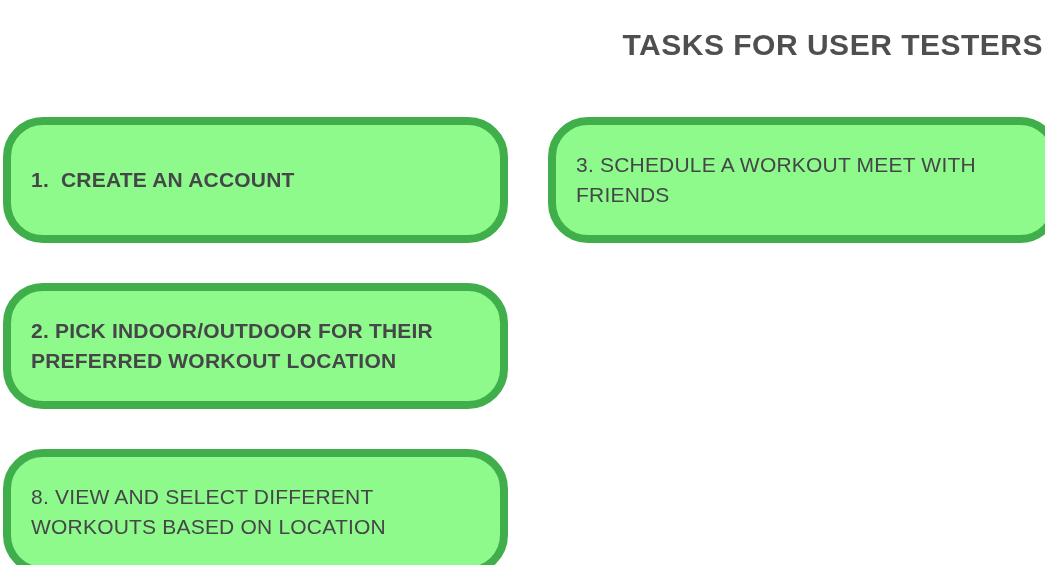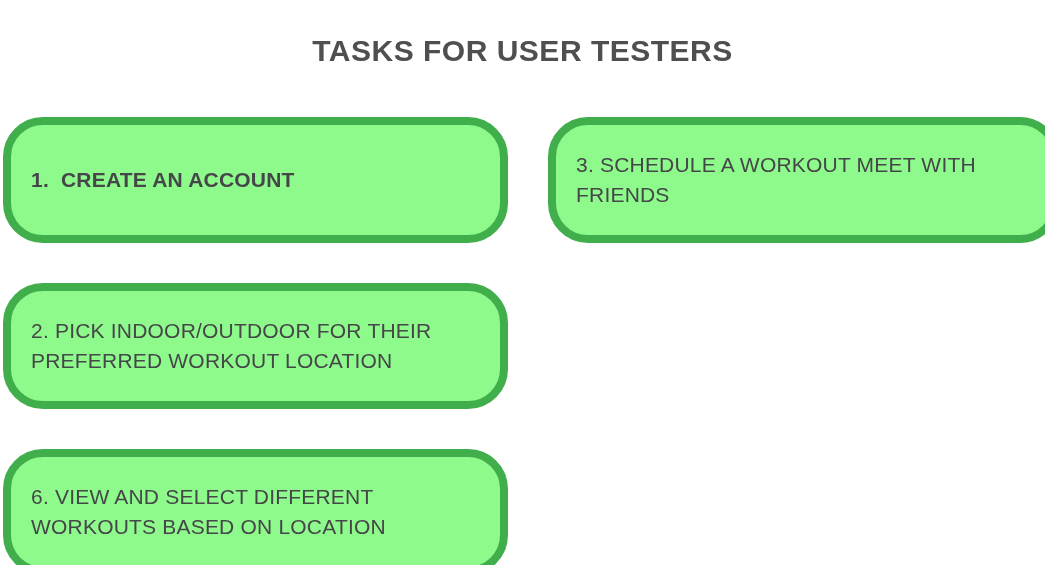--- a/index.html
+++ b/index.html
@@ -8,23 +8,23 @@
   }
   body {
     width: 1045px;
     height: 565px;
     overflow: hidden;
     position: relative;
     background: var(--bg, #ffffff);
     font-family: "Liberation Sans", "DejaVu Sans", sans-serif;
   }
   .page-title {
-    margin: 8px;
+    margin: 2px;
     padding-top: 26px;
-    text-align: center;
+    text-align: right;
     font-size: 30px;
     font-weight: 600;
     letter-spacing: 0.5px;
     color: var(--title-text, #4e4f51);
   }
   .task-grid {
     position: absolute;
     left: 3px;
     top: 117px;
     display: grid;
@@ -46,38 +46,38 @@
   }
   .task-label {
     font-size: 21px;
     line-height: 1.45;
     letter-spacing: 0.2px;
     color: var(--card-text, #454648);
     white-space: pre-wrap;
     font-weight: 400;
   }
   [data-name="task-card-1"] .task-label { font-weight: 600; }
-  [data-name="task-card-2"] .task-label { font-weight: 400; }
+  [data-name="task-card-2"] .task-label { font-weight: 700; }
 </style>
 </head>
 <body style="--bg: #ffffff; --card-fill: #8efa8c; --card-border: #3fae4b; --card-text: #454648; --title-text: #4e4f51;">
 
 <div data-name="slide">
   <h1 class="page-title" data-name="page-title">TASKS FOR USER TESTERS</h1>
 
   <div class="task-grid" data-name="task-grid">
     <div class="task-card" data-name="task-card-1">
       <span class="task-label" data-name="task-card-1-label">1.  CREATE AN ACCOUNT</span>
     </div>
     <div class="task-card" data-name="task-card-2">
       <span class="task-label" data-name="task-card-2-label">2. PICK INDOOR/OUTDOOR FOR THEIR
 PREFERRED WORKOUT LOCATION</span>
     </div>
     <div class="task-card" data-name="task-card-4">
-      <span class="task-label" data-name="task-card-4-label">6. VIEW AND SELECT DIFFERENT
+      <span class="task-label" data-name="task-card-4-label">8. VIEW AND SELECT DIFFERENT
 WORKOUTS BASED ON LOCATION</span>
     </div>
     <div class="task-card" data-name="task-card-6">
       <span class="task-label" data-name="task-card-6-label">3. SCHEDULE A WORKOUT MEET WITH
 FRIENDS</span>
     </div>
   </div>
 </div>
 
 </body></html>

